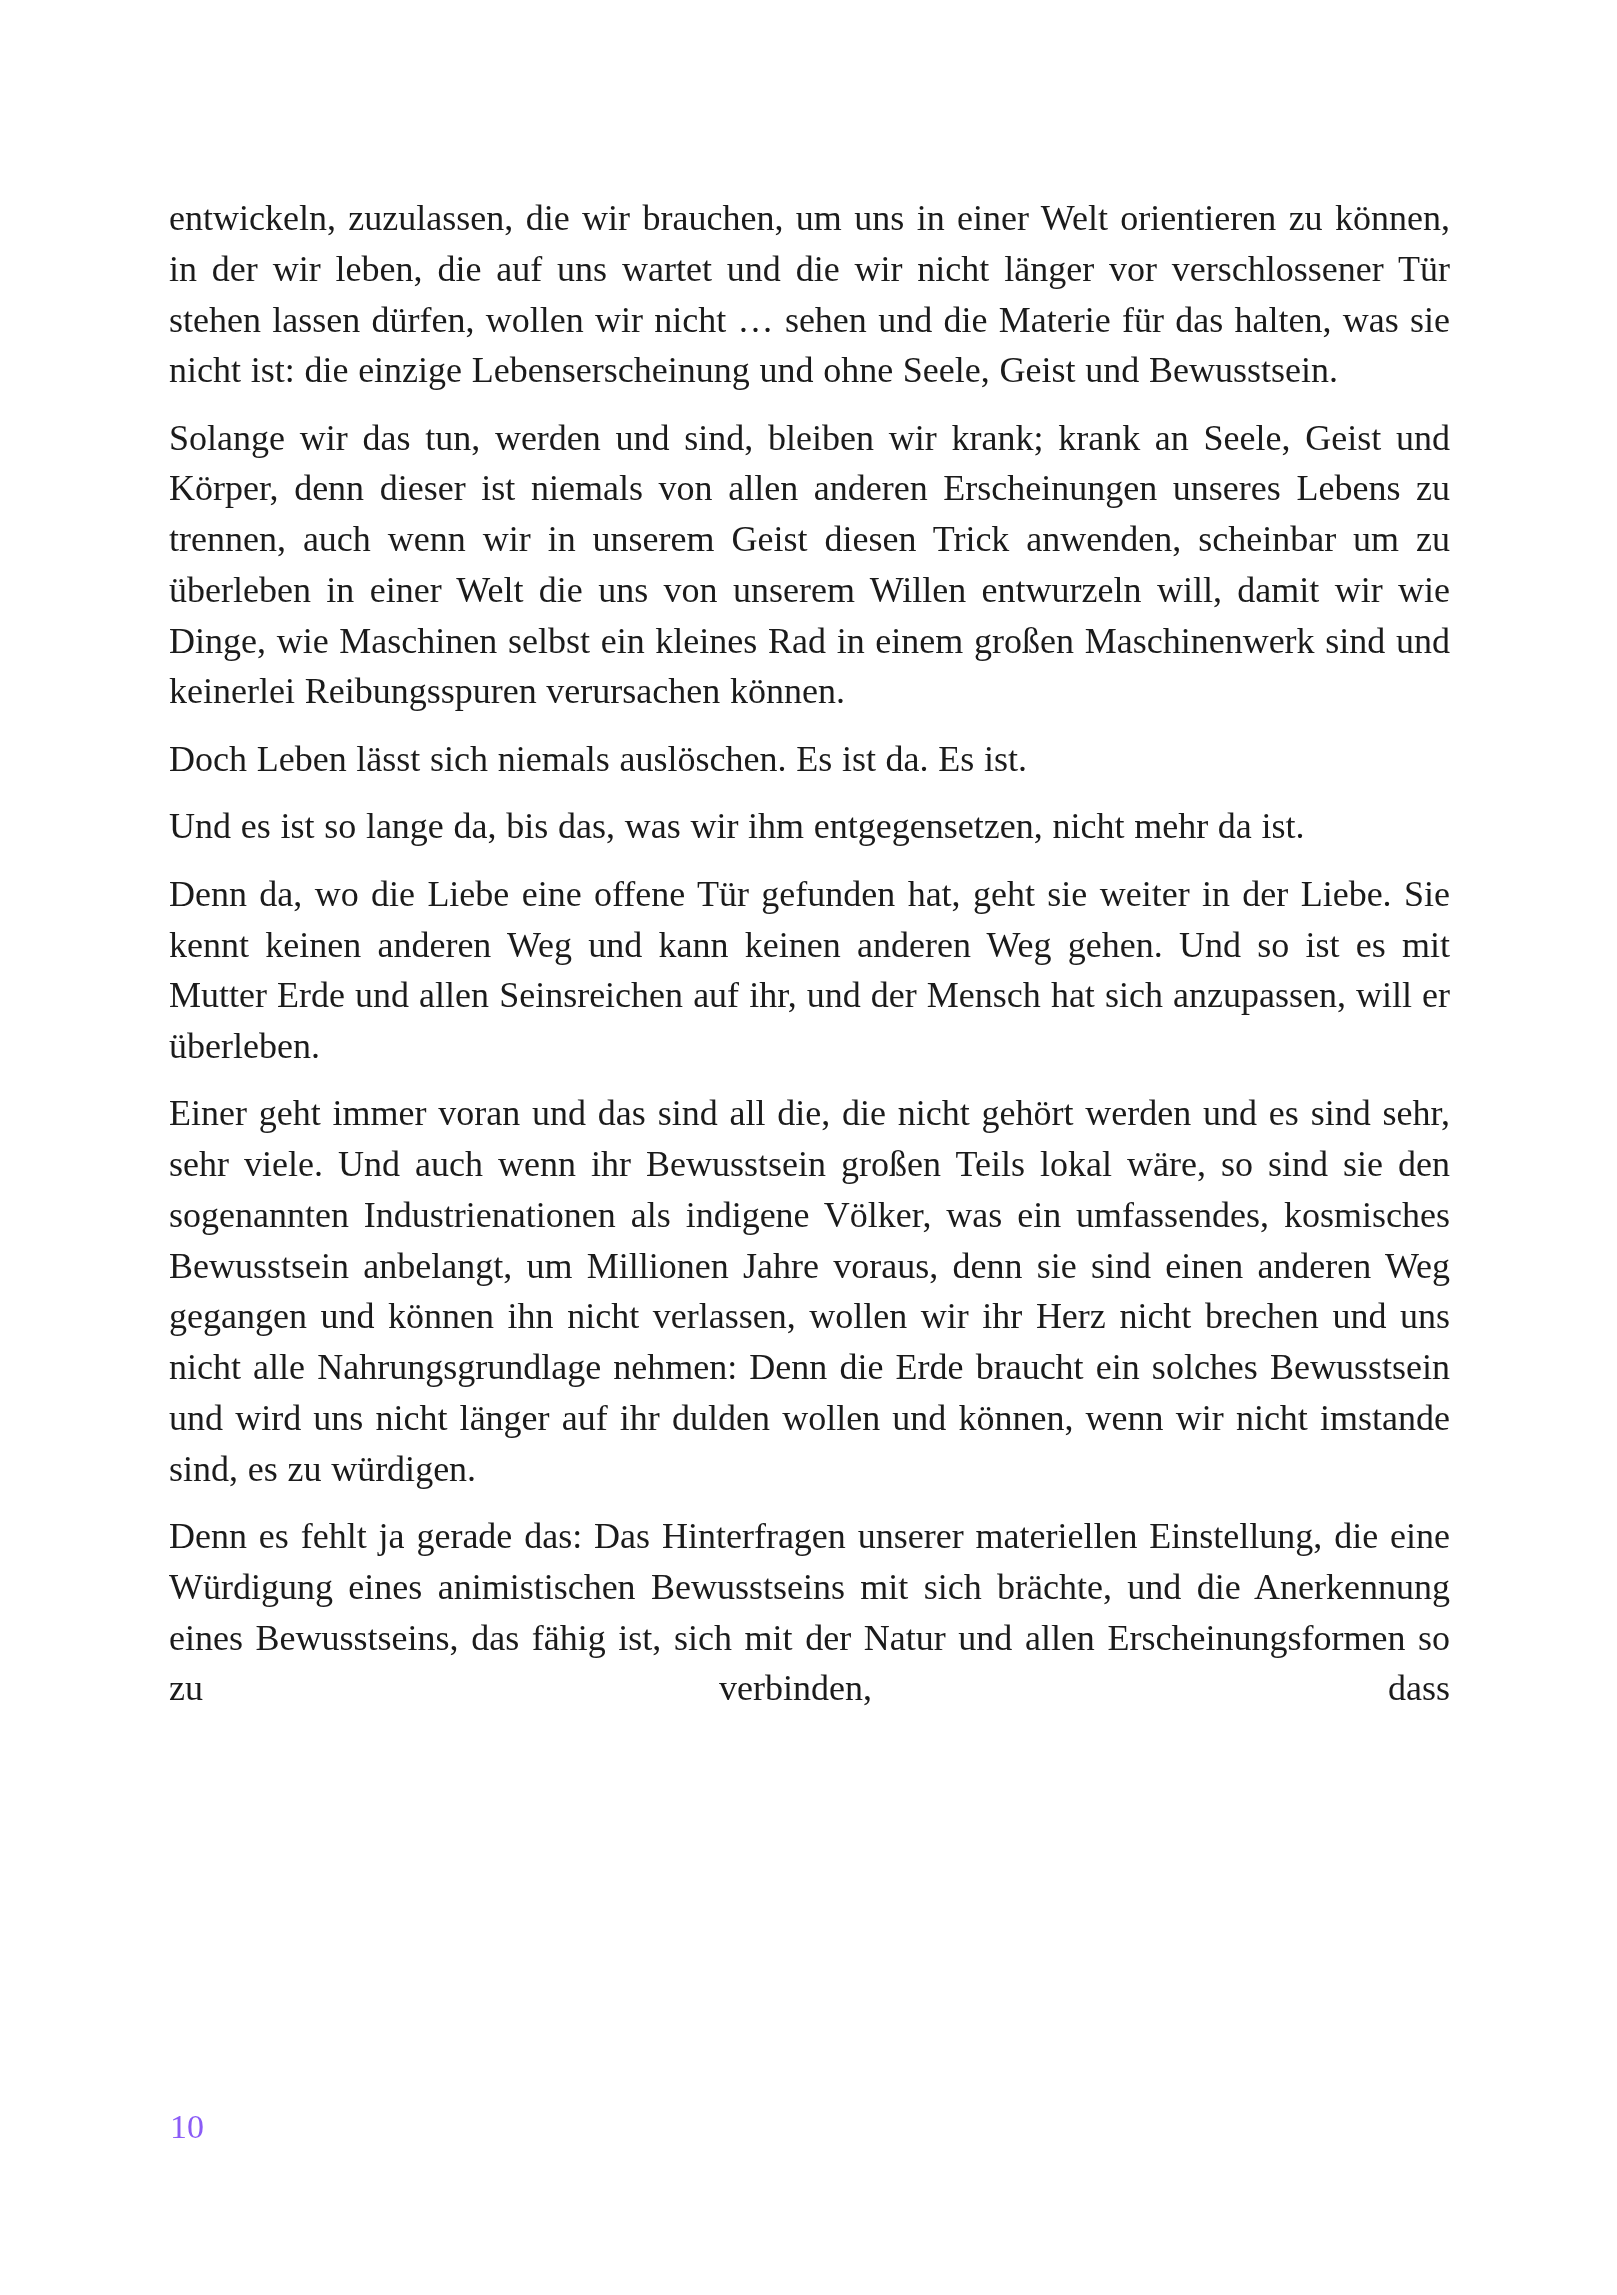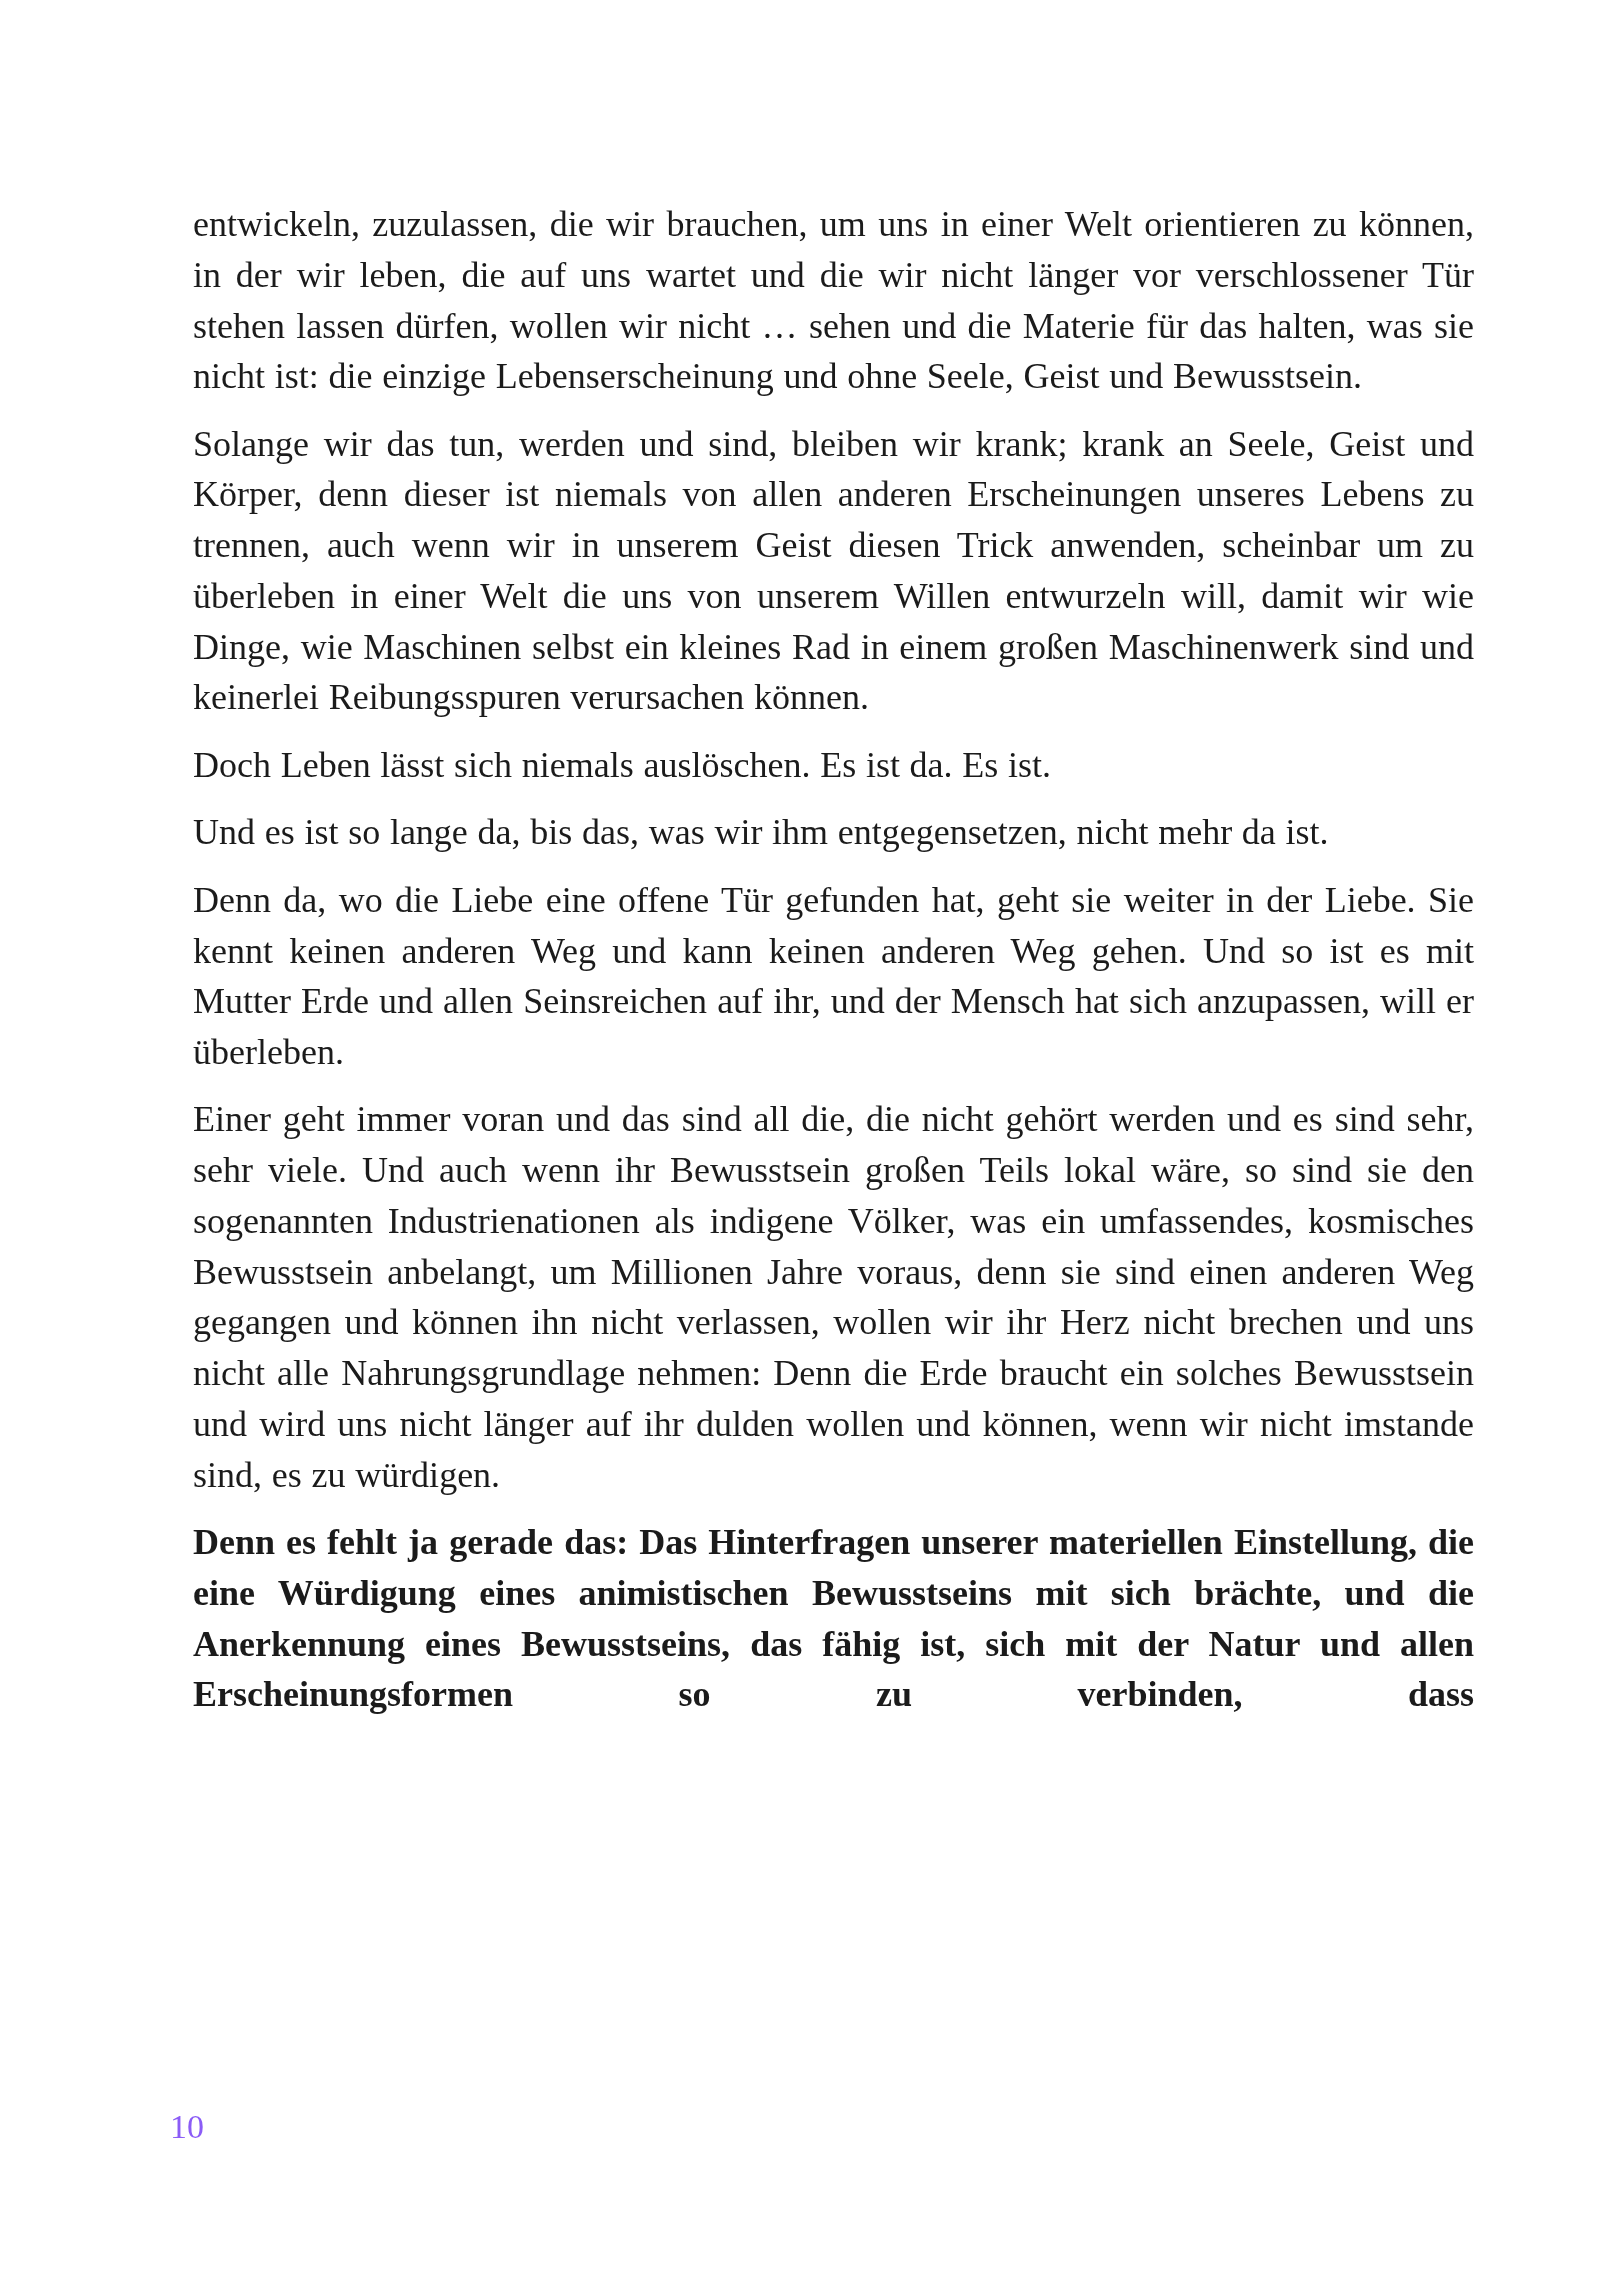--- a/index.html
+++ b/index.html
@@ -12,36 +12,34 @@
     width: 1618px;
     height: 2295px;
     background: #ffffff;
     overflow: hidden;
     font-family: "Liberation Serif", "DejaVu Serif", serif;
     color: #1b1b1b;
   }
   .text-block {
     position: absolute;
     left: 169px;
-    top: 199px;
+    top: 193px;
     width: 1281px;
-    margin-left: 24px;
   }
   .text-block p {
     font-size: 36px;
     line-height: 1.41;
     margin: 0 0 16.7px 0;
     text-align: justify;
     hyphens: auto;
     -webkit-hyphens: auto;
     word-spacing: 0.02em;
   }
   .text-block p.continues {
     text-align-last: justify;
-    font-weight: bold;
   }
   .page-number {
     position: absolute;
     left: 170px;
     top: 2110px;
     font-size: 34px;
     line-height: 1;
     color: #8b5cf6;
   }
 </style>

